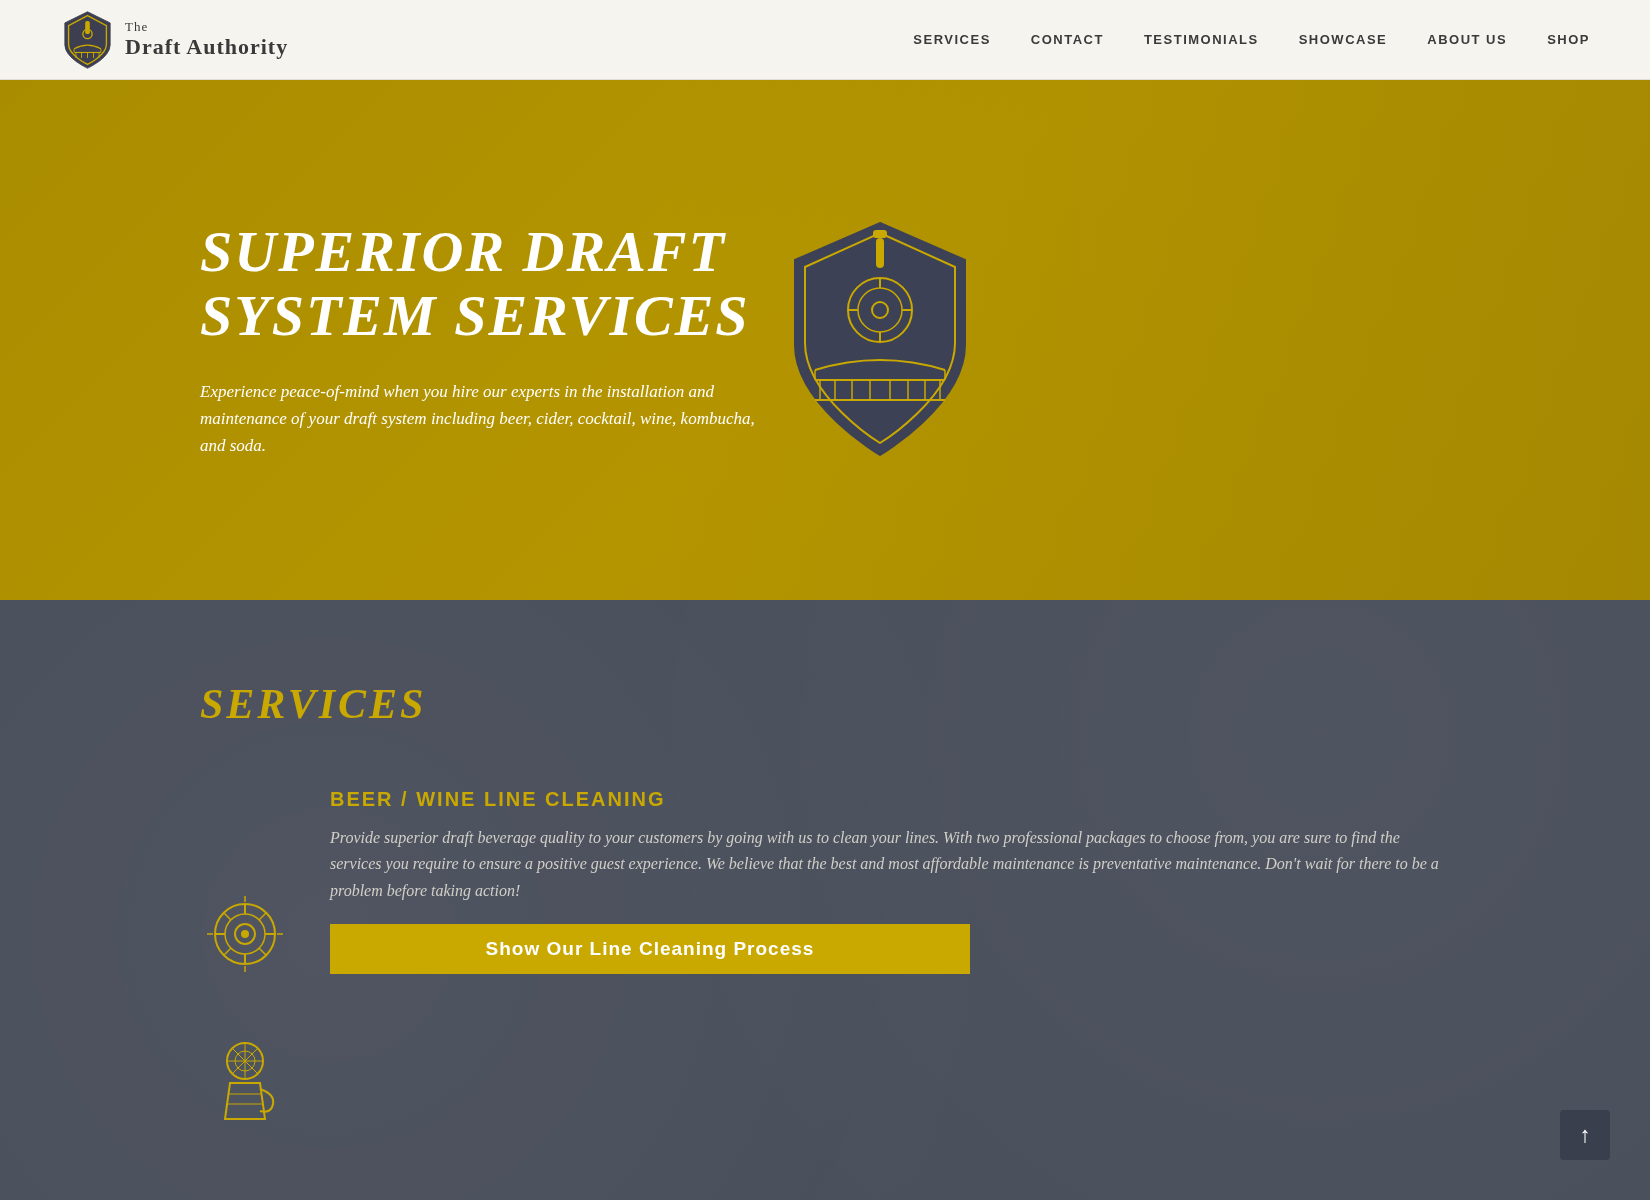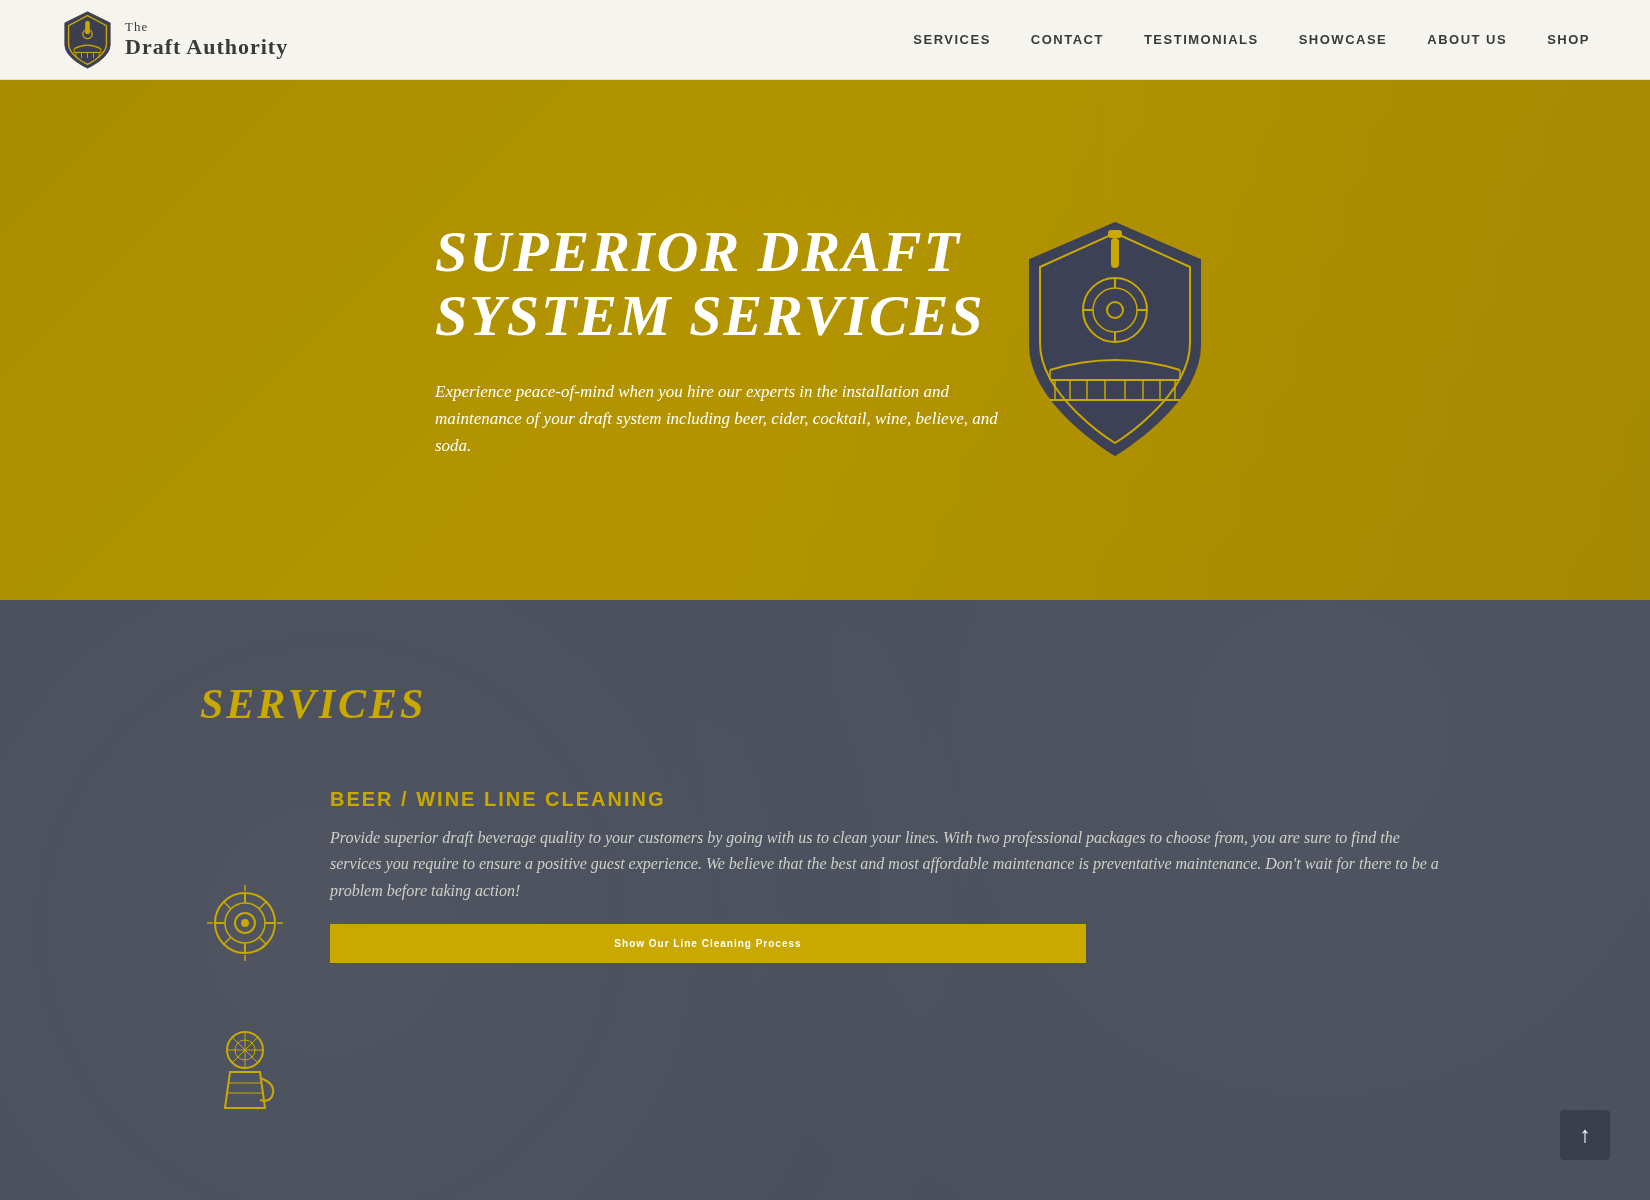--- a/index.html
+++ b/index.html
@@ -91,21 +91,21 @@
       width: 60%;
       height: 100%;
       background: linear-gradient(to right, transparent 0%, rgba(80,70,20,0.4) 100%);
       z-index: 0;
     }
     #hero-content {
       position: relative;
       z-index: 2;
       display: flex;
       align-items: center;
-      justify-content: center;
+      justify-content: flex-start;
       width: 100%;
       padding: 80px 200px 80px 200px;
     }
     #hero-text {
       max-width: 600px;
     }
     #hero-heading {
       font-size: 58px;
       font-weight: bold;
       font-style: italic;
@@ -175,26 +175,26 @@
     }
     .service-desc {
       font-size: 16px;
       color: #d0cfc8;
       line-height: 1.65;
       margin-bottom: 20px;
       font-style: italic;
     }
     .service-btn {
       display: block;
-      width: 756px;
+      width: 640px;
       background: #c9a800;
       color: #fff;
       text-align: center;
       padding: 14px 20px;
-      font-size: 10px;
+      font-size: 19px;
       font-weight: bold;
       letter-spacing: 1px;
       font-family: 'Arial', sans-serif;
       cursor: pointer;
       border: none;
       text-transform: none;
     }
 
     
     #scroll-top {
@@ -268,21 +268,21 @@
 <section id="hero">
   <div id="hero-bg-texture"></div>
   <div id="hero-bg-person"></div>
   <div id="hero-overlay"></div>
   <div id="hero-content">
     <div id="hero-text">
       <h1 id="hero-heading">
         <span>SUPERIOR DRAFT</span><br>
         <span>SYSTEM SERVICES</span>
       </h1>
-      <p id="hero-description">Experience peace-of-mind when you hire our experts in the installation and maintenance of your draft system including beer, cider, cocktail, wine, believe, and soda.</p>
+      <p id="hero-description">Experience peace-of-mind when you hire our experts in the installation and maintenance of your draft system including beer, cider, cocktail, wine, kombucha, and soda.</p>
     </div>
 
     <div id="hero-shield">
       <svg viewBox="0 0 200 250" fill="none" xmlns="http://www.w3.org/2000/svg" width="200" height="250">
 
         <path d="M100 8 L185 45 L185 130 C185 190 100 240 100 240 C100 240 15 190 15 130 L15 45 Z" fill="#3d4155" stroke="#3d4155" stroke-width="2"></path>
 
         <path d="M100 18 L175 52 L175 128 C175 182 100 228 100 228 C100 228 25 182 25 128 L25 52 Z" fill="none" stroke="#c9a800" stroke-width="2"></path>
 
         <rect x="93" y="15" width="14" height="8" rx="3" fill="#c9a800"></rect>

